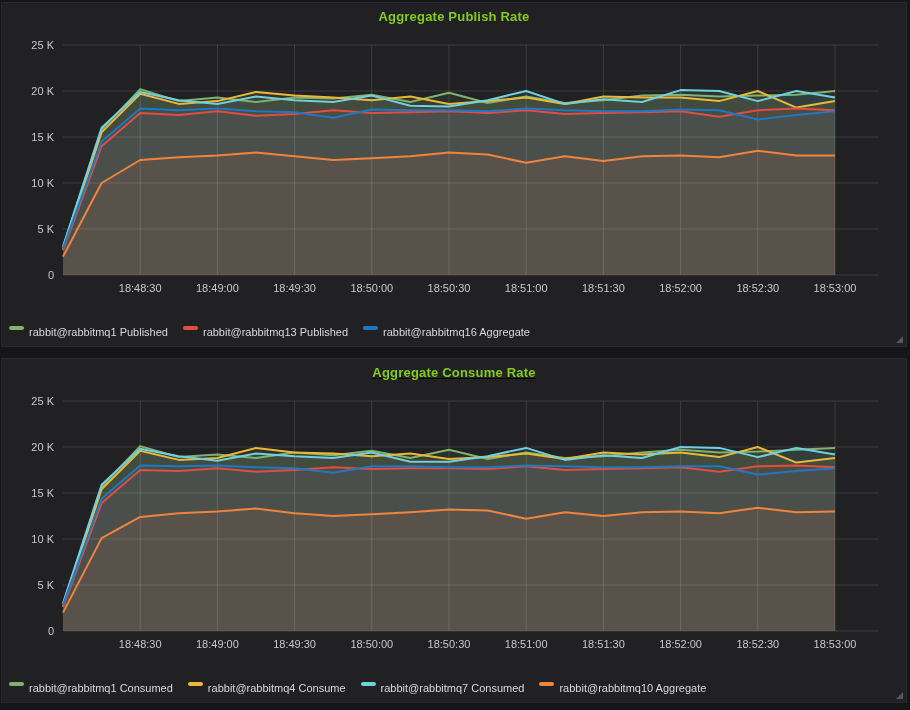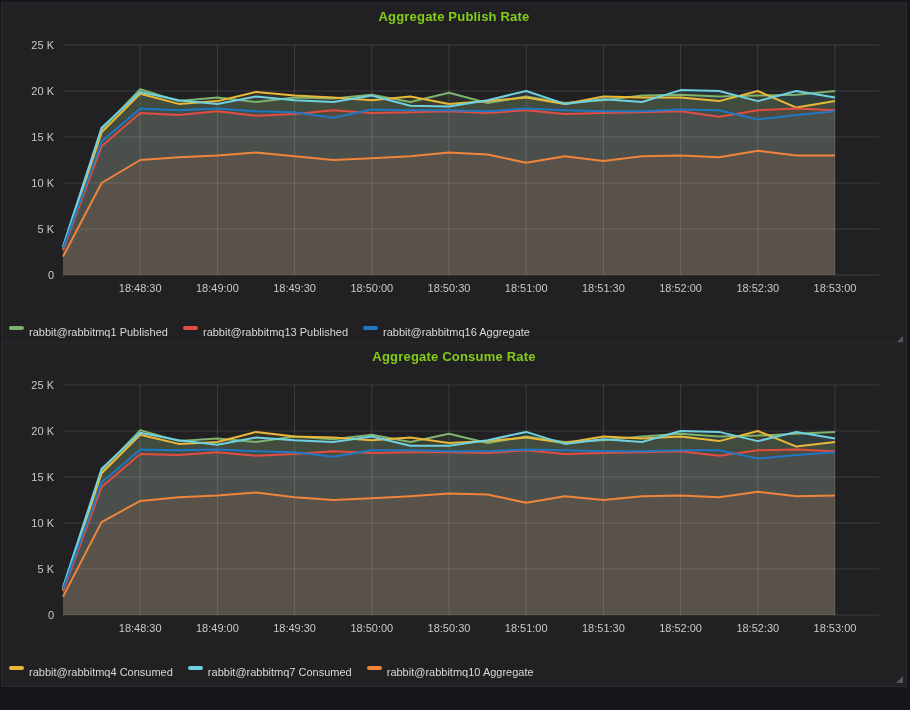--- a/index.html
+++ b/index.html
@@ -1,20 +1,20 @@
 <!DOCTYPE html>
 <html><head>
 <meta charset="utf-8">
 <style>
   html,body{margin:0;padding:0;background:#151619;width:910px;height:710px;overflow:hidden;
     font-family:"Liberation Sans","DejaVu Sans",sans-serif;}
   .panel{position:absolute;left:1px;width:906px;height:345px;background:#212124;
     border:1px solid #28292d;box-sizing:border-box;}
   #panel-publish{top:2px;}
-  #panel-consume{top:342px;}
+  #panel-consume{top:358px;text-decoration:underline;}
   .panel-title{height:26px;line-height:27px;text-align:center;color:#84cc16;
     font-size:13px;font-weight:700;cursor:pointer;letter-spacing:.2px;}
   .chart-svg{position:absolute;left:0;top:0;width:904px;height:298px;display:block;}
   .legend{position:absolute;left:7px;right:14px;top:299px;display:flex;flex-wrap:wrap;
     column-gap:15px;row-gap:3px;align-items:flex-start;}
   .legend-item{display:flex;height:17px;cursor:pointer;margin-top:24px;}
   .legend-swatch{width:15px;height:4px;border-radius:2px;margin-right:5px;flex:none;}
   .legend-label{font-size:11px;color:#d8d9da;white-space:nowrap;}
   .resize-handle{position:absolute;right:3px;bottom:3px;width:0;height:0;
     border-left:7px solid transparent;border-bottom:7px solid #55575c;cursor:nwse-resize;}
@@ -147,22 +147,26 @@
         <path d="M61.0,245.3 L99.6,127.6 L138.2,87.1 L176.8,98.1 L215.4,95.4 L254.0,99.0 L292.6,93.5 L331.2,96.3 L369.8,91.7 L408.4,99.0 L447.0,90.8 L485.6,100.0 L524.2,93.5 L562.8,99.0 L601.4,97.2 L640.0,93.5 L678.6,90.8 L717.2,93.5 L755.8,92.6 L794.4,90.8 L833.0,88.9" stroke="#7EB26D"></path>
         <path d="M61.0,247.2 L99.6,130.3 L138.2,91.7 L176.8,100.9 L215.4,99.0 L254.0,88.9 L292.6,93.5 L331.2,94.4 L369.8,97.2 L408.4,94.4 L447.0,100.0 L485.6,98.1 L524.2,94.4 L562.8,100.0 L601.4,93.5 L640.0,95.4 L678.6,93.5 L717.2,98.1 L755.8,88.0 L794.4,103.6 L833.0,99.0" stroke="#EAB839"></path>
         <path d="M61.0,244.4 L99.6,125.7 L138.2,89.8 L176.8,97.2 L215.4,101.8 L254.0,94.4 L292.6,97.2 L331.2,99.0 L369.8,93.5 L408.4,102.7 L447.0,102.7 L485.6,97.2 L524.2,88.9 L562.8,100.9 L601.4,96.3 L640.0,99.0 L678.6,88.0 L717.2,88.9 L755.8,98.1 L794.4,88.9 L833.0,95.4" stroke="#6ED0E0"></path>
         <path d="M61.0,253.6 L99.6,179.1 L138.2,157.9 L176.8,154.2 L215.4,152.4 L254.0,149.6 L292.6,154.2 L331.2,157.0 L369.8,155.2 L408.4,153.3 L447.0,150.6 L485.6,151.5 L524.2,159.8 L562.8,153.3 L601.4,157.0 L640.0,153.3 L678.6,152.4 L717.2,154.2 L755.8,148.7 L794.4,153.3 L833.0,152.4" stroke="#EF843C"></path>
         <path d="M61.0,248.1 L99.6,144.1 L138.2,111.0 L176.8,111.9 L215.4,109.2 L254.0,112.8 L292.6,111.0 L331.2,108.2 L369.8,110.1 L408.4,109.2 L447.0,109.2 L485.6,110.1 L524.2,107.3 L562.8,111.0 L601.4,110.1 L640.0,109.2 L678.6,108.2 L717.2,112.8 L755.8,107.3 L794.4,106.4 L833.0,108.2" stroke="#E24D42"></path>
         <path d="M61.0,246.2 L99.6,139.5 L138.2,106.4 L176.8,107.3 L215.4,106.4 L254.0,108.2 L292.6,109.2 L331.2,113.8 L369.8,107.3 L408.4,107.3 L447.0,108.2 L485.6,108.2 L524.2,106.4 L562.8,107.3 L601.4,108.2 L640.0,108.2 L678.6,107.3 L717.2,107.3 L755.8,115.6 L794.4,111.9 L833.0,109.2" stroke="#1F78C1"></path>
       </g>
     </svg>
   <div class="legend">
       <div class="legend-item">
+        <span class="legend-swatch" style="background: rgb(126, 178, 109);"></span>
+        <span class="legend-label">rabbit@rabbitmq1 Consumed</span>
+      </div>
+      <div class="legend-item">
         <span class="legend-swatch" style="background: rgb(234, 184, 57);"></span>
-        <span class="legend-label">rabbit@rabbitmq4 Consumed</span>
+        <span class="legend-label">rabbit@rabbitmq4 Consume</span>
       </div>
       <div class="legend-item">
         <span class="legend-swatch" style="background: rgb(110, 208, 224);"></span>
         <span class="legend-label">rabbit@rabbitmq7 Consumed</span>
       </div>
       <div class="legend-item">
         <span class="legend-swatch" style="background: rgb(239, 132, 60);"></span>
         <span class="legend-label">rabbit@rabbitmq10 Aggregate</span>
       </div>
     </div>

